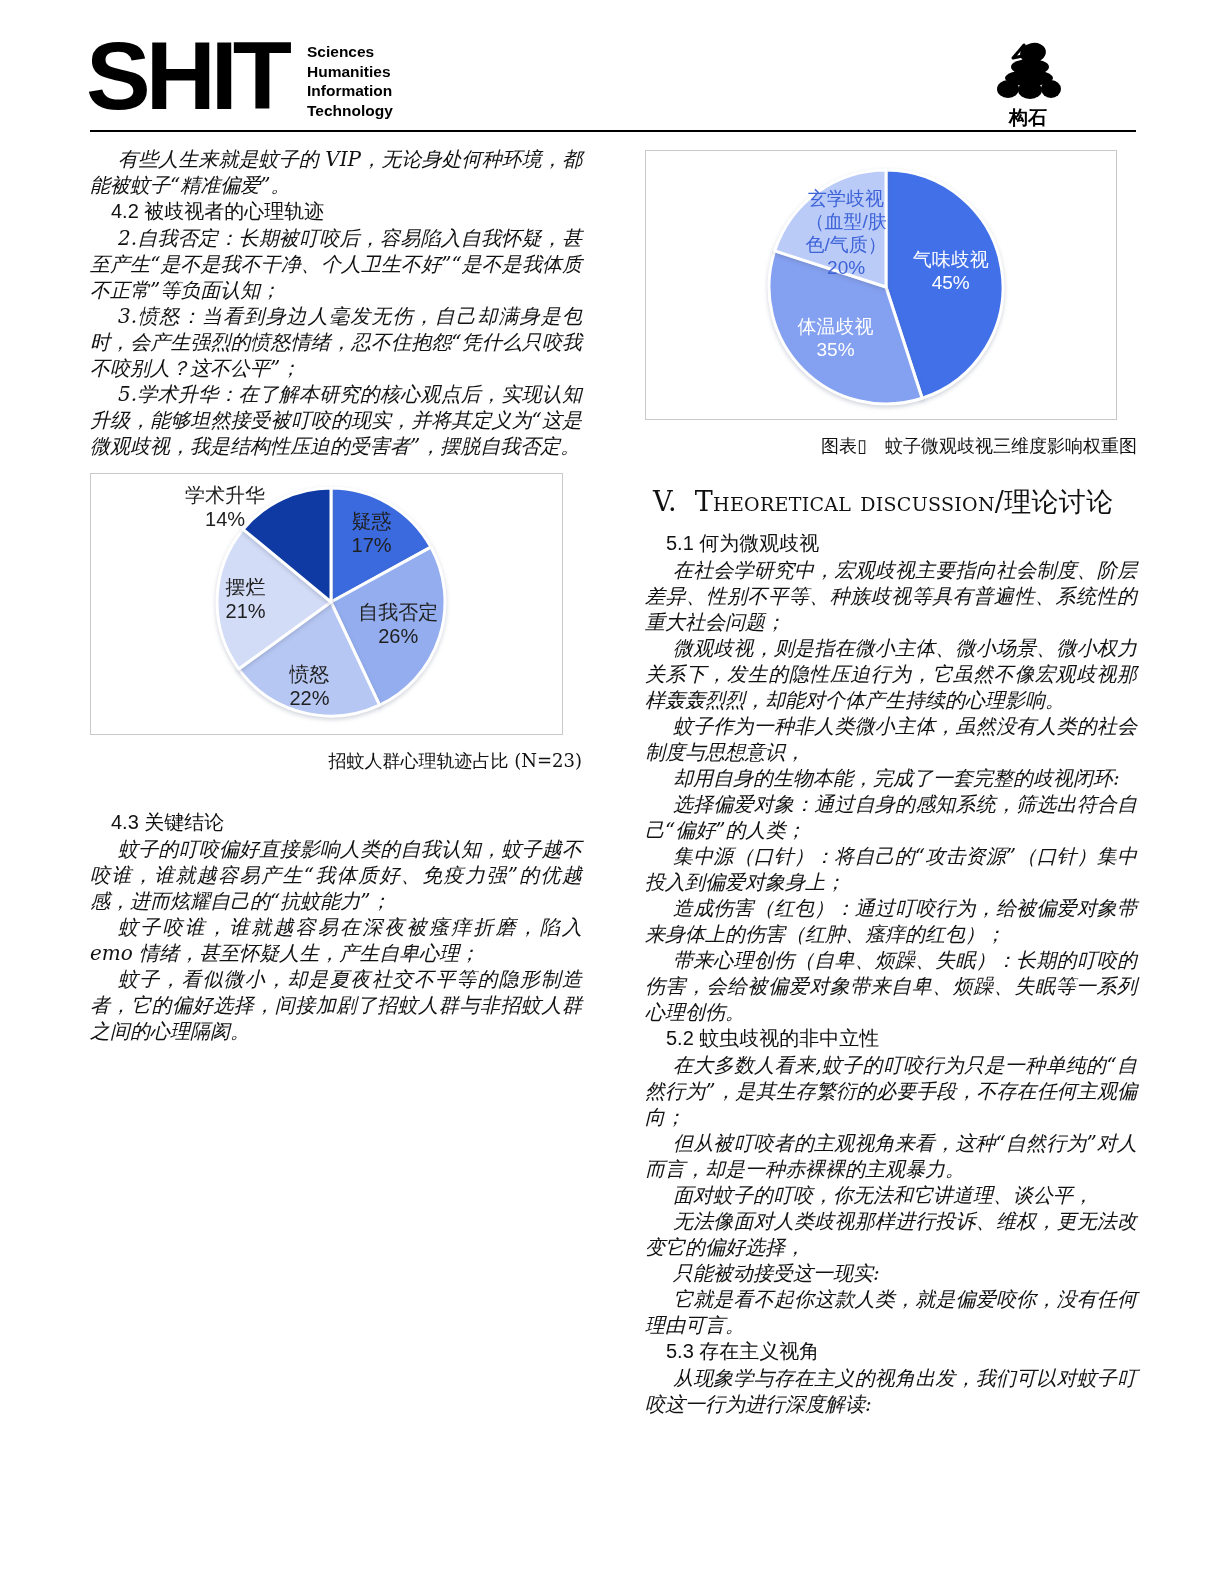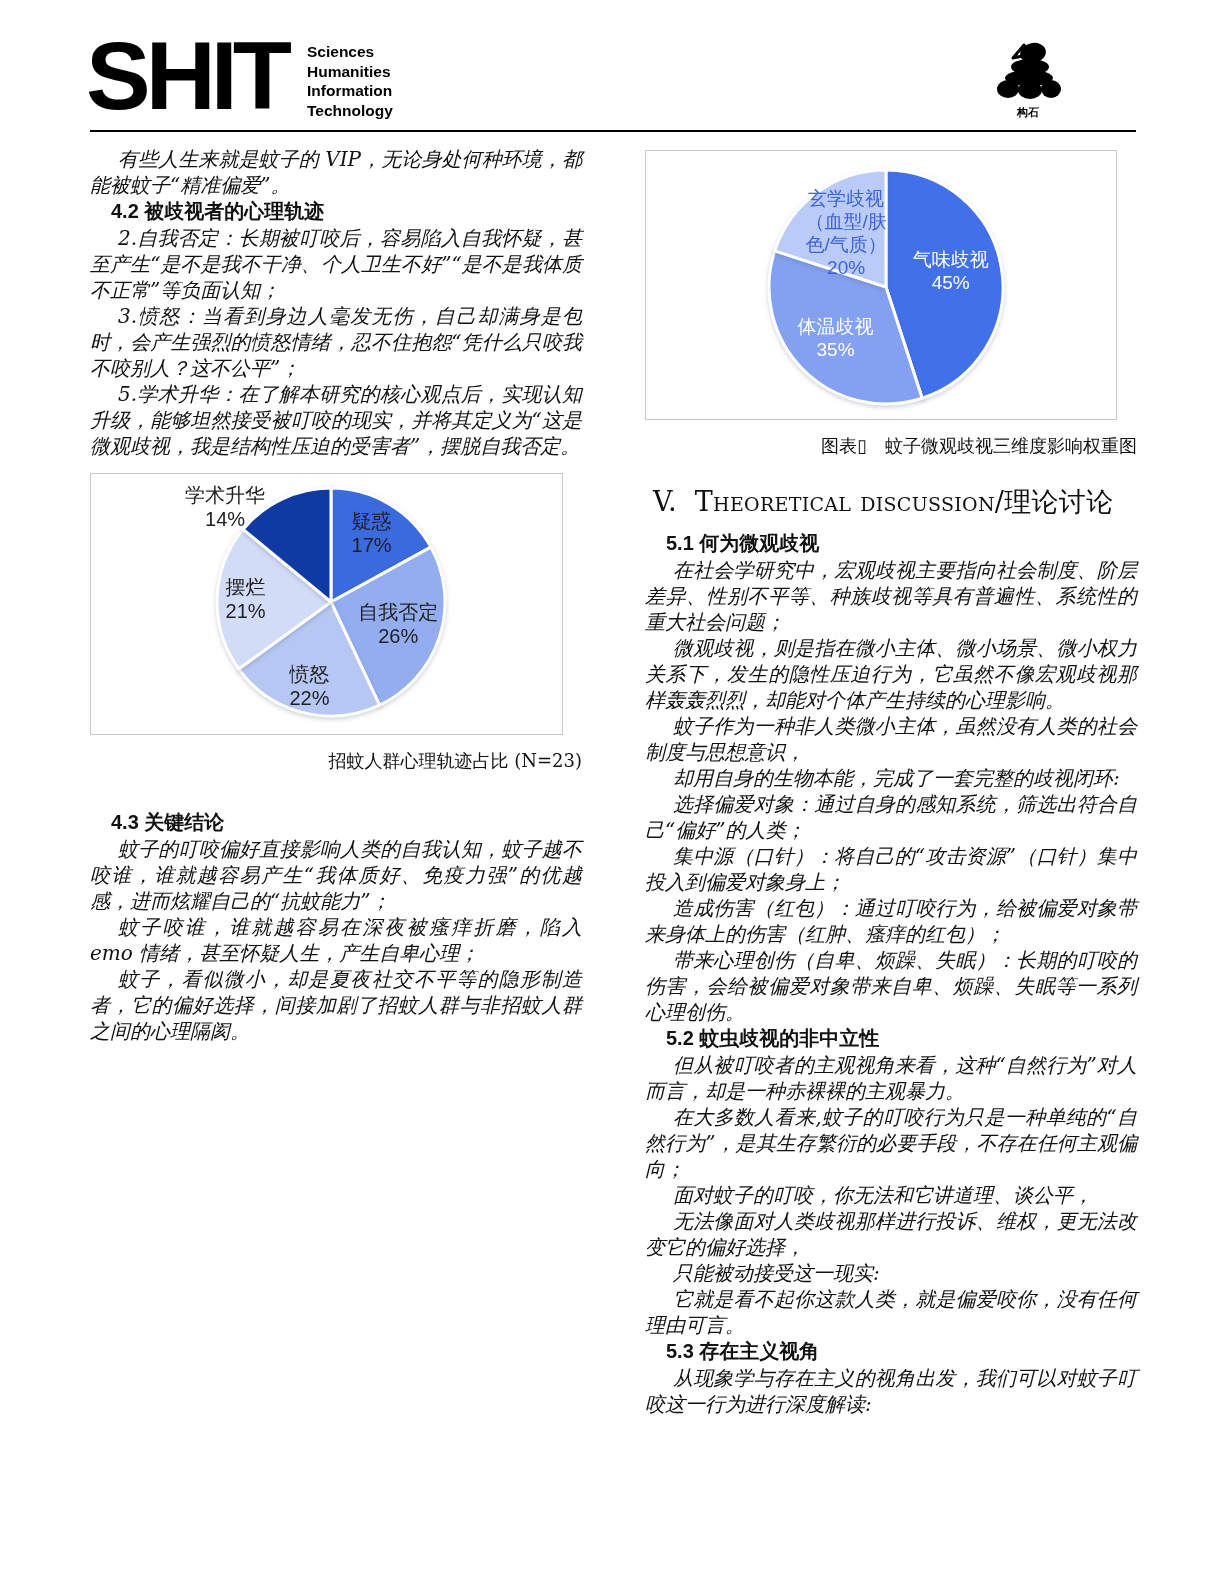--- a/index.html
+++ b/index.html
@@ -7,30 +7,30 @@
         font-family:"DejaVu Serif","Liberation Serif",serif;color:#111;}
 
   
   .journal-logo{position:absolute;left:86px;top:30px;
         font-family:"Liberation Sans",sans-serif;font-weight:700;
         font-size:97px;line-height:92px;letter-spacing:-5px;color:#000;}
   .journal-sub{position:absolute;left:307px;top:42px;
         font-family:"Liberation Sans",sans-serif;font-weight:700;
         font-size:15.5px;line-height:19.5px;color:#000;}
   .stone-logo{position:absolute;left:992px;top:40px;width:72px;text-align:center;}
-  .stone-label{font-family:"Liberation Sans",sans-serif;font-weight:700;font-size:11px;margin-top:1px;color:#000;}
+  .stone-label{font-family:"Liberation Sans",sans-serif;font-weight:700;font-size:19px;margin-top:1px;color:#000;}
   .header-rule{position:absolute;left:90px;top:130px;width:1046px;height:2px;background:#000;}
 
   
   .col{position:absolute;width:492px;font-size:20px;line-height:26px;text-align:justify;}
   .col-left{left:90px;top:146px;}
   .col-right{left:645px;top:150px;}
   .col p{margin:0;text-indent:1.4em;font-style:italic;}
   .subhead{margin:0;padding-left:1.05em;font-family:"Liberation Sans",sans-serif;
-        font-weight:700;font-size:20px;line-height:27px;}
+        font-weight:400;font-size:20px;line-height:27px;}
   .main-head{margin:28px 0 12px 0;padding-left:8px;font-weight:400;font-size:27px;line-height:32px;
         font-variant:small-caps;letter-spacing:.3px;white-space:pre-wrap;text-align:left;}
 
   
   .chart-frame{border:1px solid #c9c9c9;background:#fff;}
   .chart-frame.left-chart{width:471px;height:260px;margin-top:14px;}
   .chart-frame.right-chart{width:470px;height:268px;}
   .chart-caption{margin-top:14px;font-size:18px;line-height:24px;text-align:right;text-indent:0;}
   .chart-caption.left-cap{padding-left:14px;}
   .sp-after-caption{margin-top:36px;}
@@ -117,22 +117,22 @@
     <p>在社会学研究中，宏观歧视主要指向社会制度、阶层差异、性别不平等、种族歧视等具有普遍性、系统性的重大社会问题；</p>
     <p>微观歧视，则是指在微小主体、微小场景、微小权力关系下，发生的隐性压迫行为，它虽然不像宏观歧视那样轰轰烈烈，却能对个体产生持续的心理影响。</p>
     <p>蚊子作为一种非人类微小主体，虽然没有人类的社会制度与思想意识，</p>
     <p>却用自身的生物本能，完成了一套完整的歧视闭环:</p>
     <p>选择偏爱对象：通过自身的感知系统，筛选出符合自己“偏好”的人类；</p>
     <p>集中源（口针）：将自己的“攻击资源”（口针）集中投入到偏爱对象身上；</p>
     <p>造成伤害（红包）：通过叮咬行为，给被偏爱对象带来身体上的伤害（红肿、瘙痒的红包）；</p>
     <p>带来心理创伤（自卑、烦躁、失眠）：长期的叮咬的伤害，会给被偏爱对象带来自卑、烦躁、失眠等一系列心理创伤。</p>
 
     <h4 class="subhead">5.2 蚊虫歧视的非中立性</h4>
+    <p>在大多数人看来,蚊子的叮咬行为只是一种单纯的“自然行为”，是其生存繁衍的必要手段，不存在任何主观偏向；</p>
     <p>但从被叮咬者的主观视角来看，这种“自然行为”对人而言，却是一种赤裸裸的主观暴力。</p>
-    <p>在大多数人看来,蚊子的叮咬行为只是一种单纯的“自然行为”，是其生存繁衍的必要手段，不存在任何主观偏向；</p>
     <p>面对蚊子的叮咬，你无法和它讲道理、谈公平，</p>
     <p>无法像面对人类歧视那样进行投诉、维权，更无法改变它的偏好选择，</p>
     <p>只能被动接受这一现实:</p>
     <p>它就是看不起你这款人类，就是偏爱咬你，没有任何理由可言。</p>
 
     <h4 class="subhead">5.3 存在主义视角</h4>
     <p>从现象学与存在主义的视角出发，我们可以对蚊子叮咬这一行为进行深度解读:</p>
   </div>
 
 </div>

